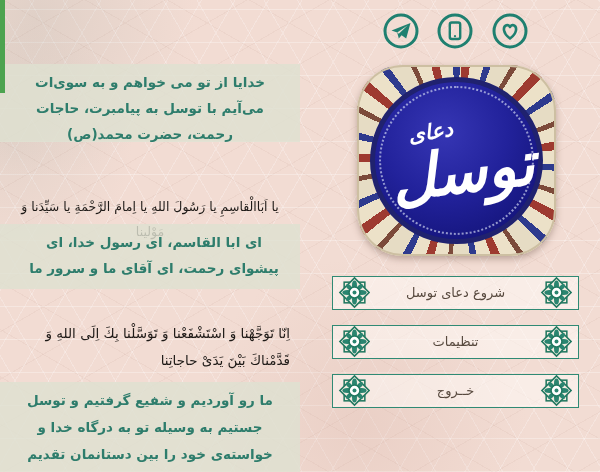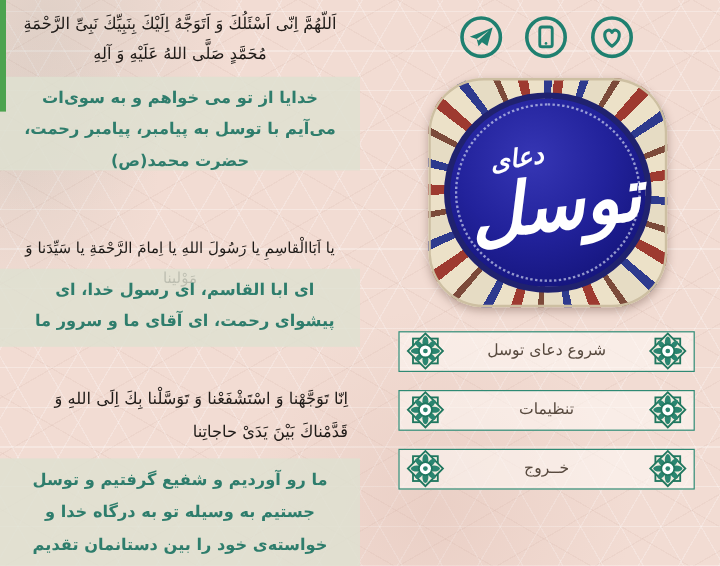--- a/index.html
+++ b/index.html
@@ -102,23 +102,22 @@
 </style>
 </head>
 <body>
 
 <div class="screen">
 
   <div class="scroll-strip"></div>
 
   <div class="prayer-col">
 
-    <div class="arabic arabic-1">اَللّهُمَّ اِنّی اَسْئَلُكَ وَ اَتَوَجَّهُ اِلَیْكَ بِنَبِیِّكَ نَبِیِّ الرَّحْمَةِ مُحَمَّدٍ صَلَّی اللهُ عَلَیْهِ وَ آلِهِ</div>
-
-    <div class="translation translation-1">خدایا از تو می خواهم و به سوی‌ات می‌آیم با توسل به پیامبر، پیامبر رحمت، حضرت محمد(ص)</div>
+
+    <div class="translation translation-1">خدایا از تو می خواهم و به سوی‌ات می‌آیم با توسل به پیامبرت، حاجات رحمت، حضرت محمد(ص)</div>
 
     <div class="arabic arabic-2">یا اَبَاالْقاسِمِ یا رَسُولَ اللهِ یا اِمامَ الرَّحْمَةِ یا سَیِّدَنا وَ مَوْلینا</div>
 
     <div class="translation translation-2">ای ابا القاسم، ای رسول خدا، ای پیشوای رحمت، ای آقای ما و سرور ما</div>
 
     <div class="arabic arabic-3">اِنّا تَوَجَّهْنا وَ اسْتَشْفَعْنا وَ تَوَسَّلْنا بِكَ اِلَی اللهِ وَ قَدَّمْناكَ بَیْنَ یَدَیْ حاجاتِنا</div>
 
     <div class="translation translation-3">ما رو آوردیم و شفیع گرفتیم و توسل جستیم به وسیله تو به درگاه خدا و خواسته‌ی خود را بین دستانمان تقدیم شما نمودیم</div>
   </div>
 

